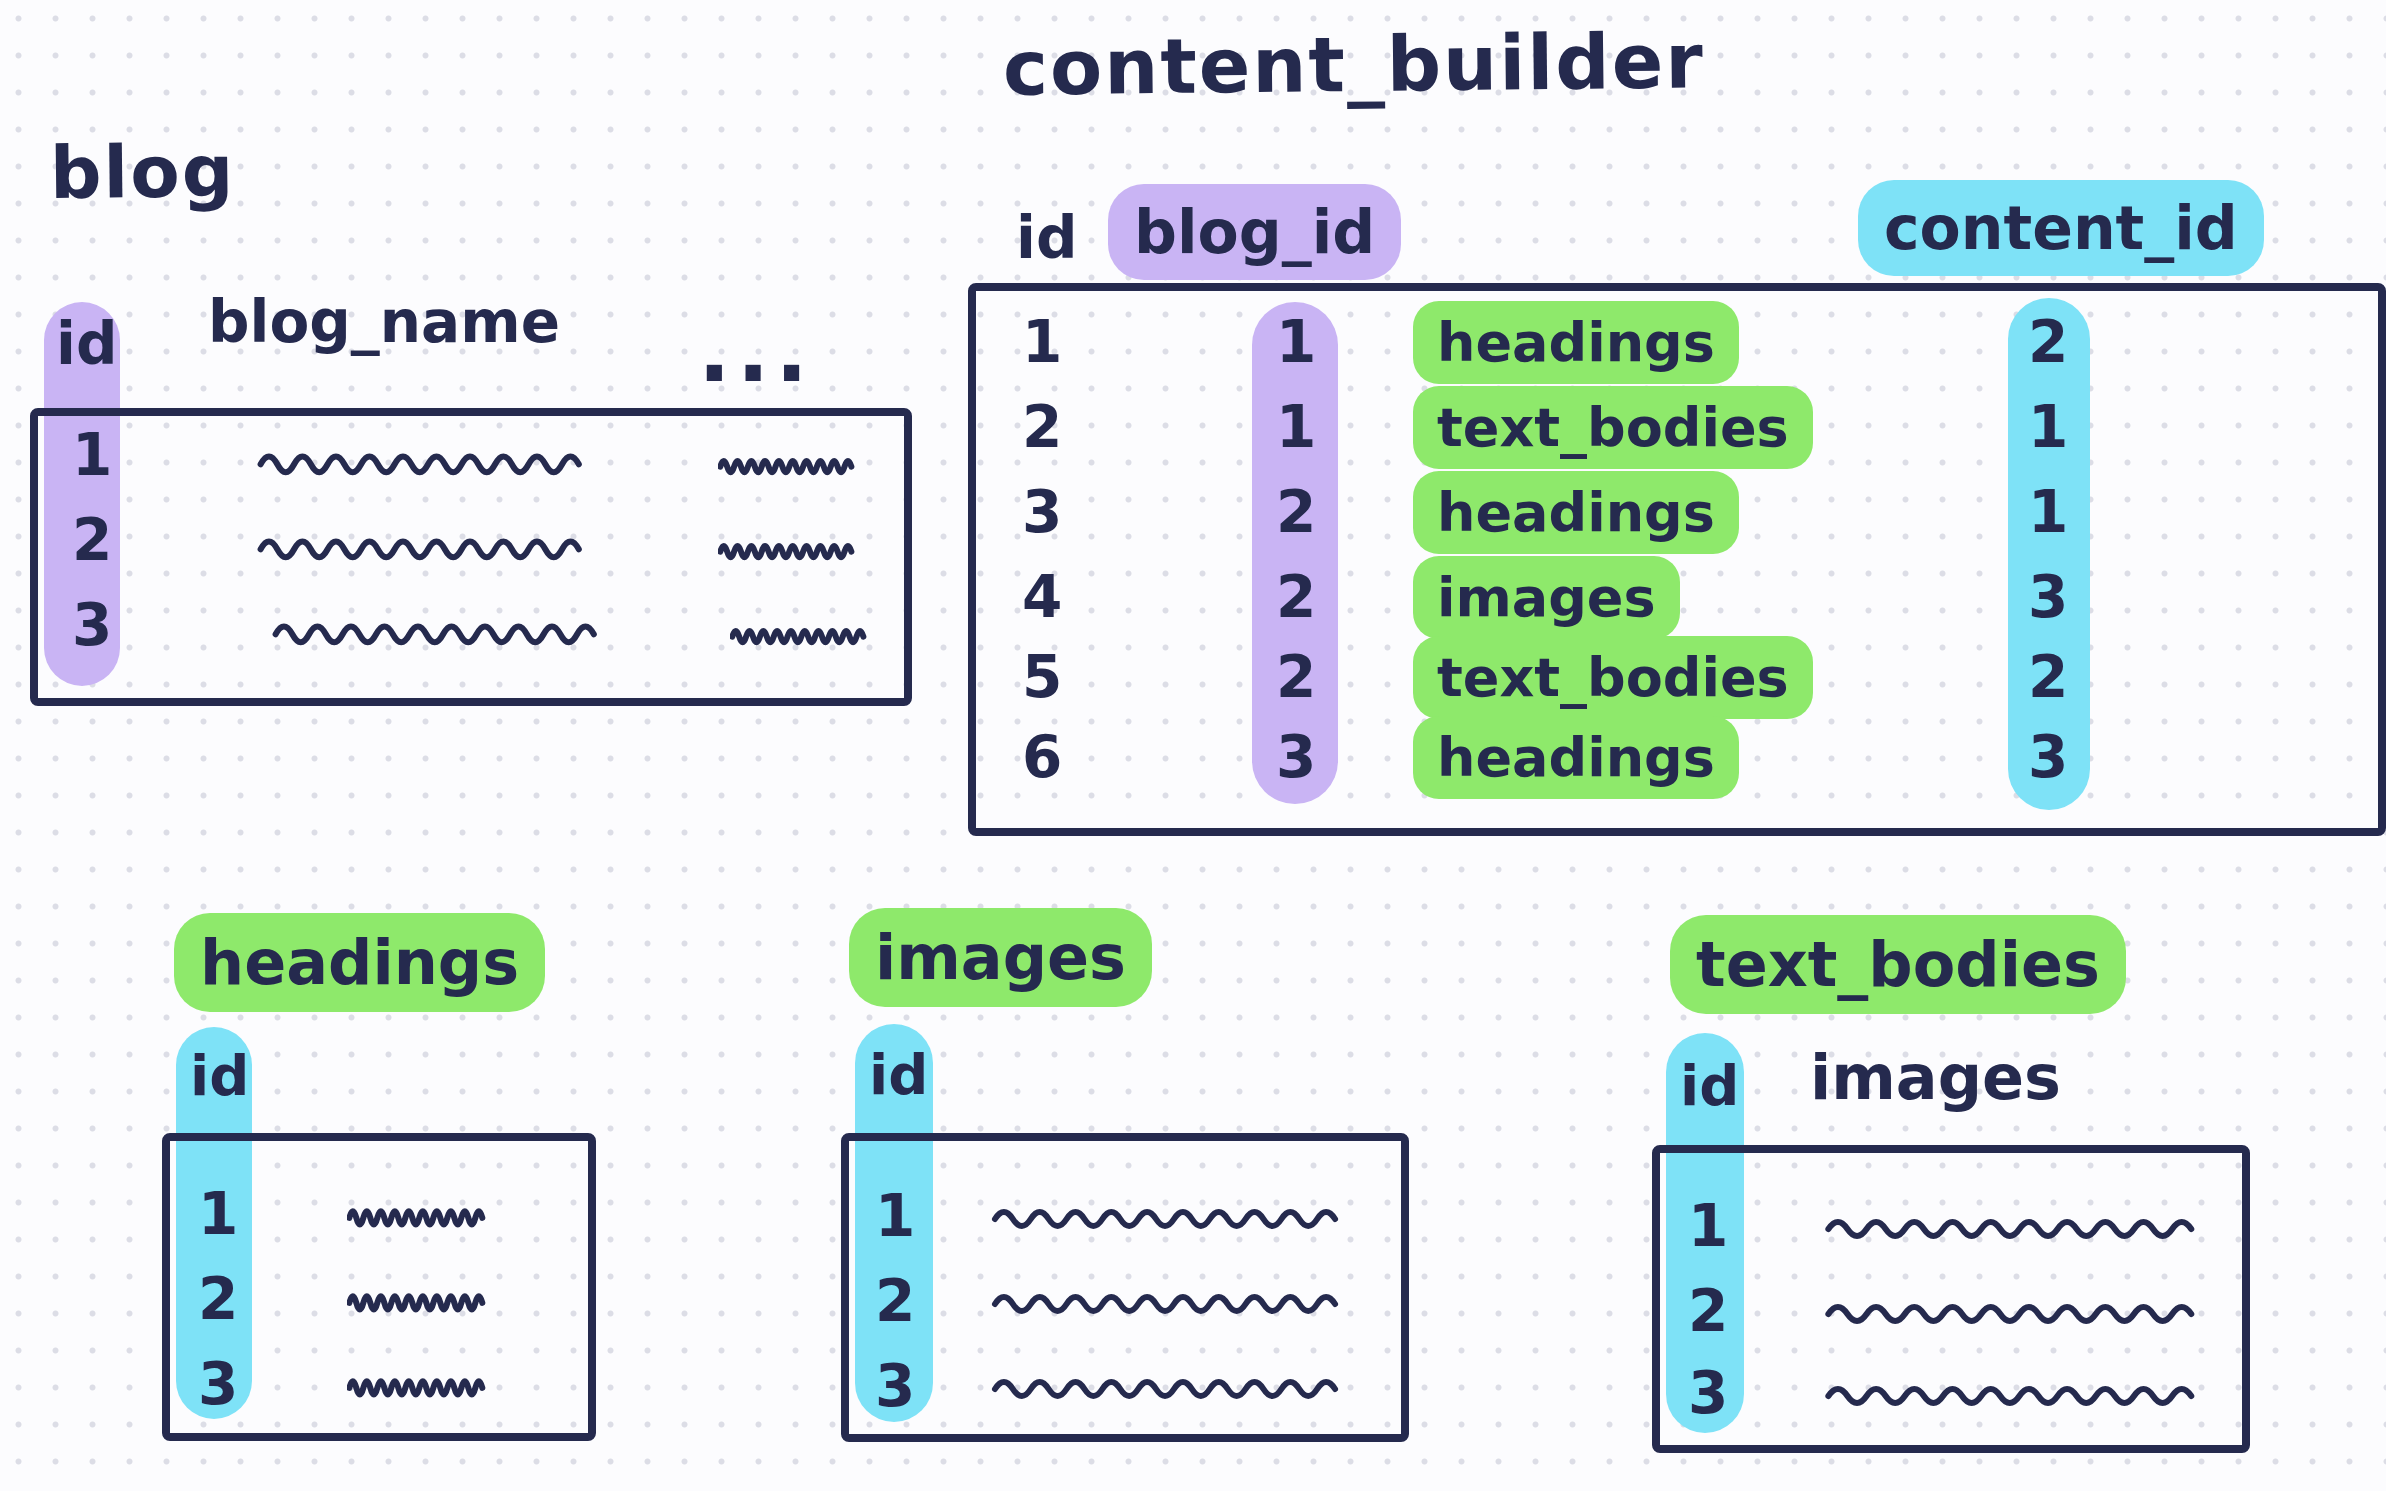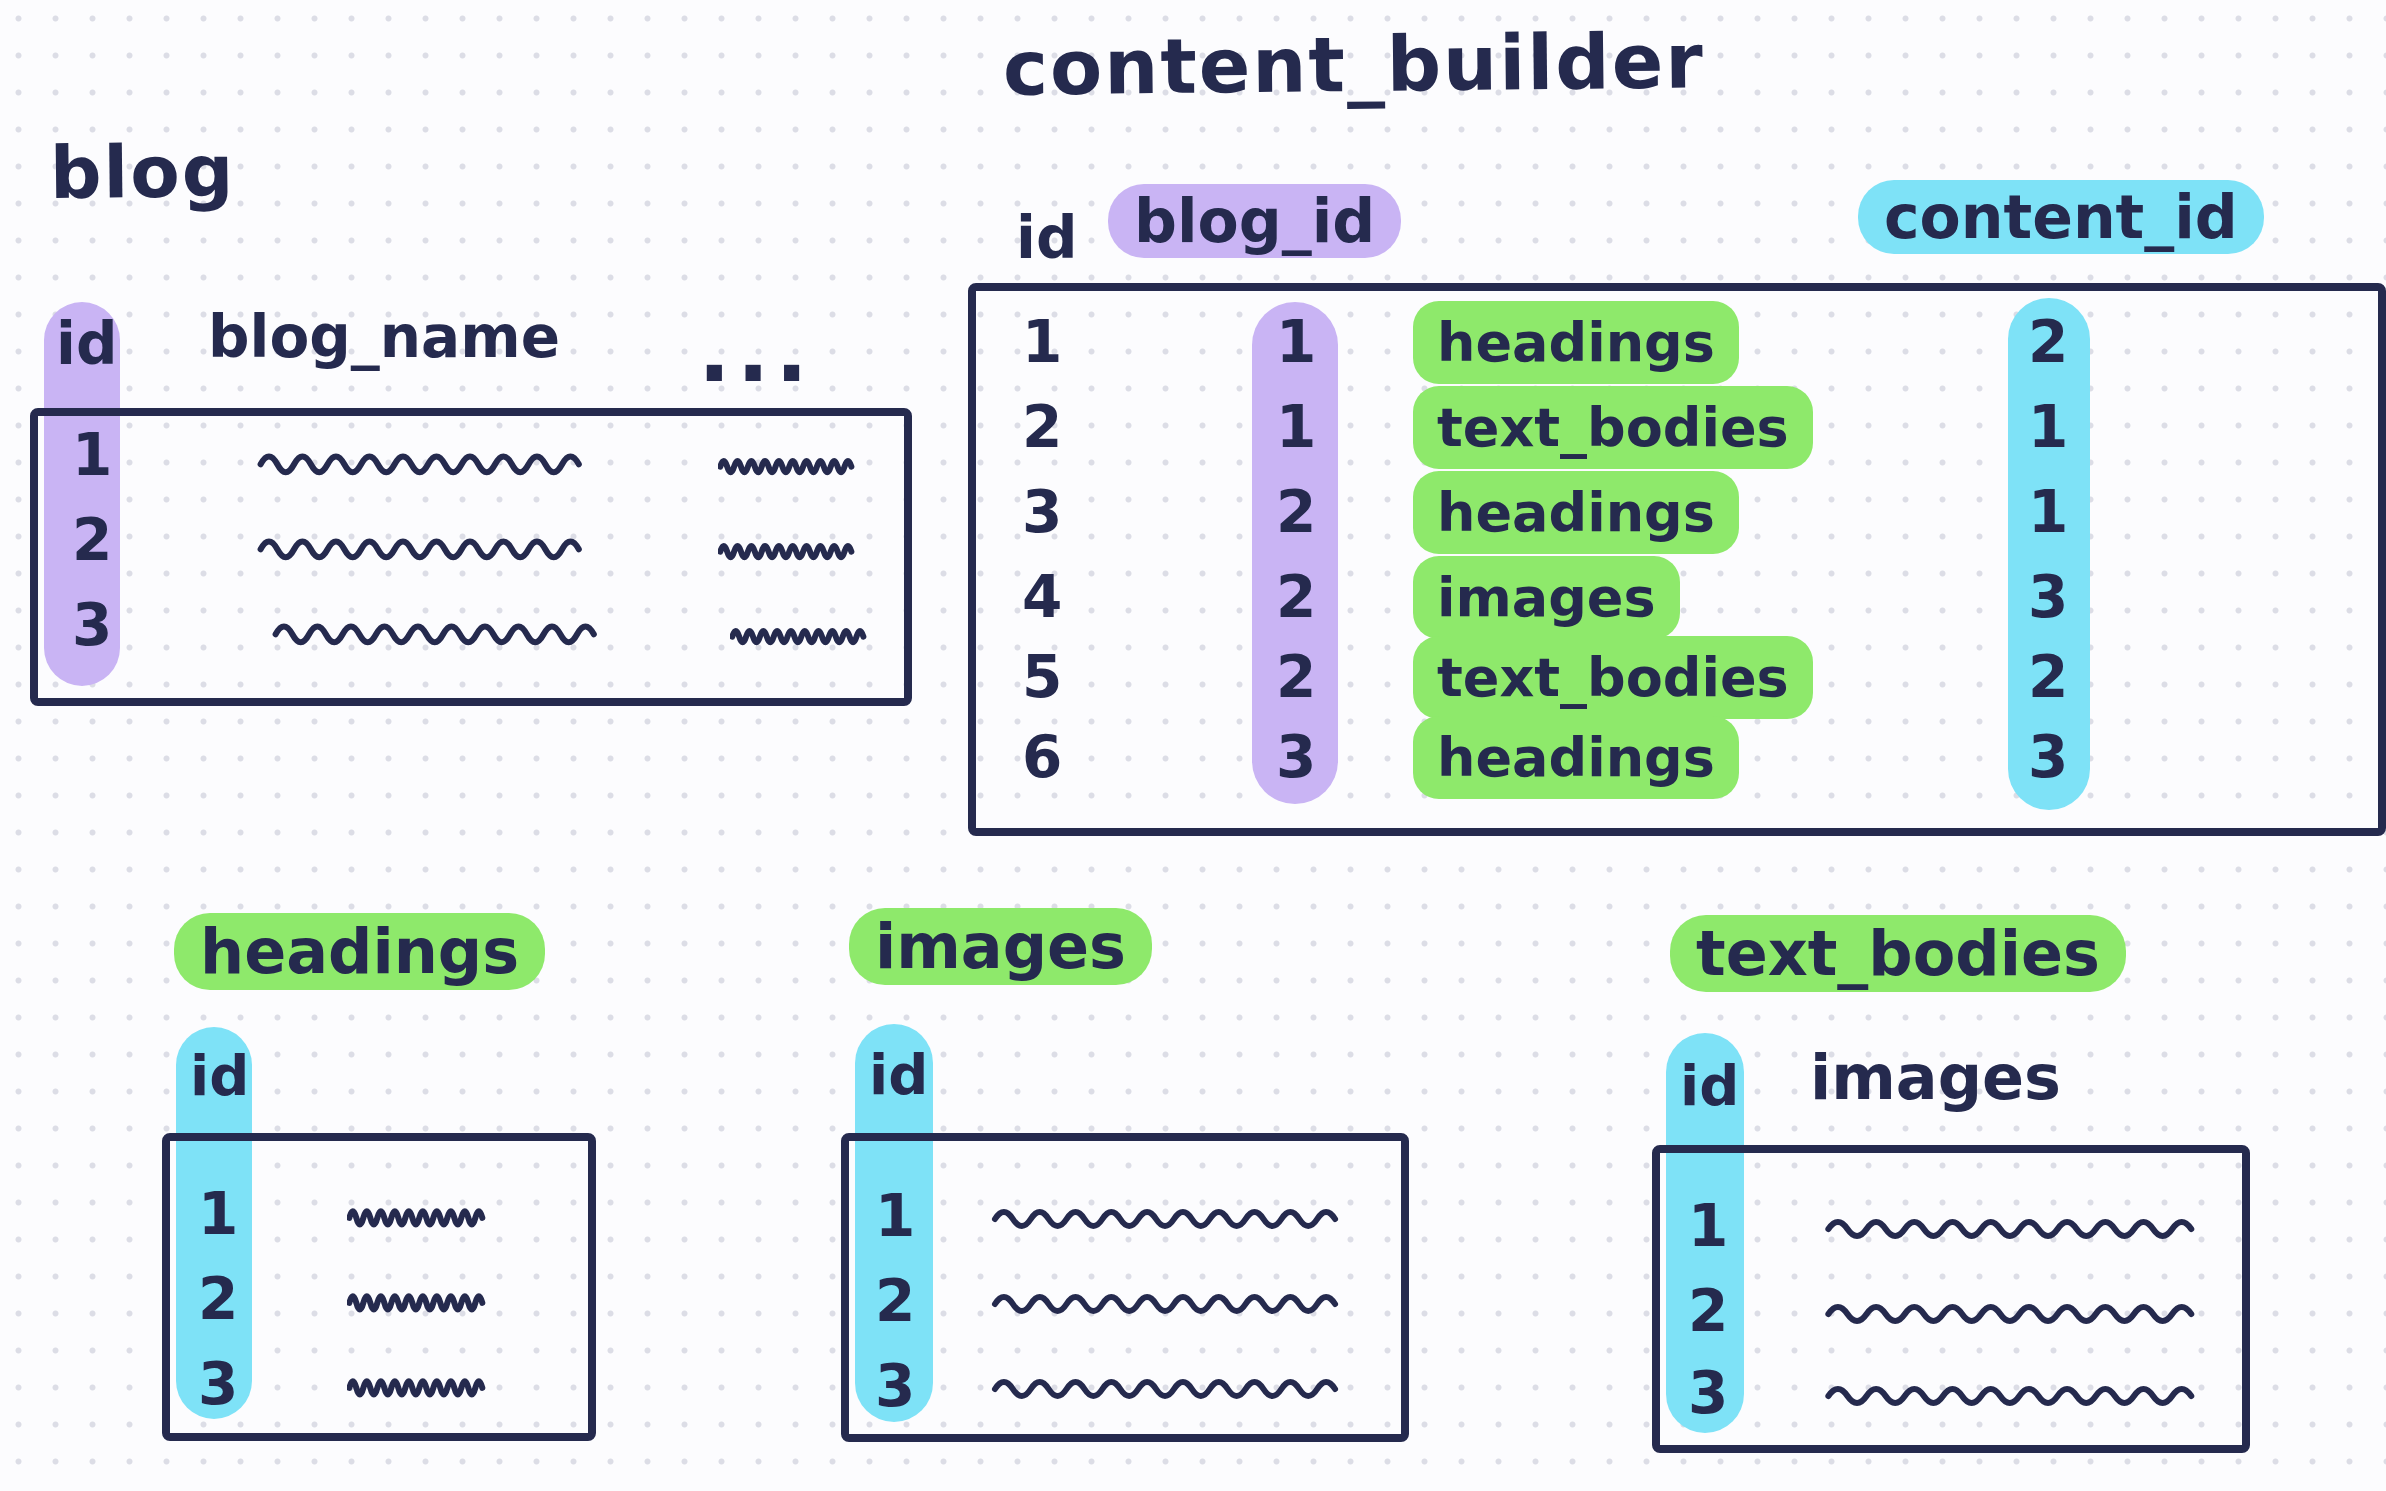--- a/index.html
+++ b/index.html
@@ -16,42 +16,42 @@
   .t-title{font-weight:bold;font-size:72px;letter-spacing:2px;transform:rotate(-0.6deg);z-index:3;}
   .hdr{font-weight:bold;font-size:58px;z-index:3;}
   .hdr-sm{font-weight:bold;font-size:56px;z-index:3;}
   .num{font-weight:bold;font-size:58px;line-height:1;z-index:3;}
   .dots{font-weight:bold;font-size:86px;letter-spacing:6px;line-height:0.5;z-index:3;}
   .box{border:8px solid var(--ink,#252a4e);border-radius:8px;background:transparent;z-index:2;}
   .pill-v{border-radius:46px;z-index:1;}
   .purple{background:var(--purple,#c9b4f4);}
   .green{background:var(--green,#8ee96b);}
   .cyan{background:var(--cyan,#7ee2f7);}
-  .hl{display:inline-block;border-radius:36px;padding:2px 26px;font-weight:bold;z-index:3;}
+  .hl{display:inline-block;border-radius:36px;padding:13px 26px;font-weight:bold;z-index:3;}
   .hl-hdr{font-size:60px;}
   .hl-cell{font-size:54px;padding:10px 24px;border-radius:26px;}
   .squig{stroke:var(--ink,#252a4e);fill:none;stroke-width:6;stroke-linecap:round;z-index:3;}
   #wavepath{fill:none;}
 </style>
 </head>
 <body>
 
 <svg width="0" height="0" style="position:absolute">
   <defs>
     <path id="wavepath" vector-effect="non-scaling-stroke" d="M2 9 Q5 2 8 9 T14 9 T20 9 T26 9 T32 9 T38 9 T44 9 T50 9 T56 9 T62 9 T68 9 T74 9 T80 9 T86 9 T92 9 T98 9 T104 9 T110 9 T116 9"></path>
   </defs>
 </svg>
 
 <div class="canvas">
 
   <div class="tbl" style="left:30px;top:130px;width:900px;height:600px">
     <div class="abs t-title" style="left:20px;top:0px">blog</div>
     <div class="abs pill-v purple" style="left:14px;top:172px;width:76px;height:384px"></div>
     <div class="abs hdr" style="left:26px;top:180px">id</div>
-    <div class="abs hdr" style="left:178px;top:173px">blog_name</div>
+    <div class="abs hdr" style="left:178px;top:158px">blog_name</div>
     <div class="abs dots" style="left:668px;top:200px">...</div>
     <div class="abs box" style="left:0px;top:278px;width:866px;height:282px"></div>
 
     <div class="abs num" style="left:42px;top:296px">1</div>
     <svg class="abs squig" style="left:225px;top:314px;width:335px;height:36px" viewBox="0 0 120 16" preserveAspectRatio="none">
         <use href="#wavepath"></use>
       </svg>
     <svg class="abs squig" style="left:688px;top:322px;width:138px;height:26px" viewBox="0 0 120 16" preserveAspectRatio="none">
         <use href="#wavepath"></use>
       </svg>

